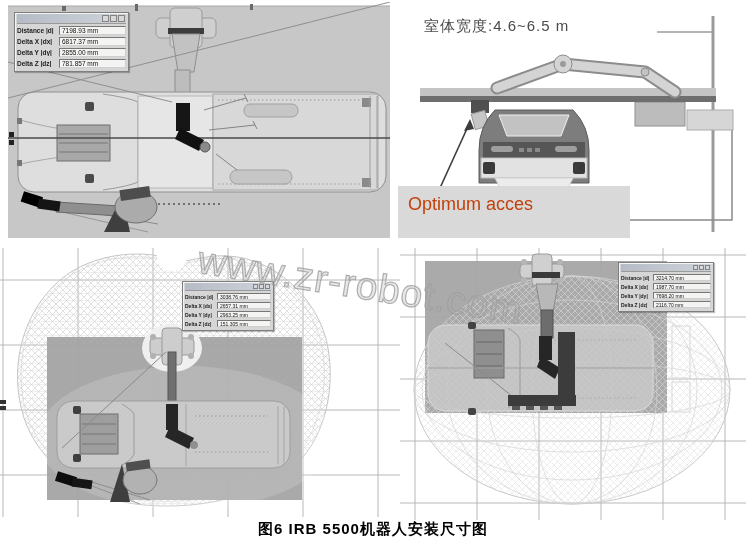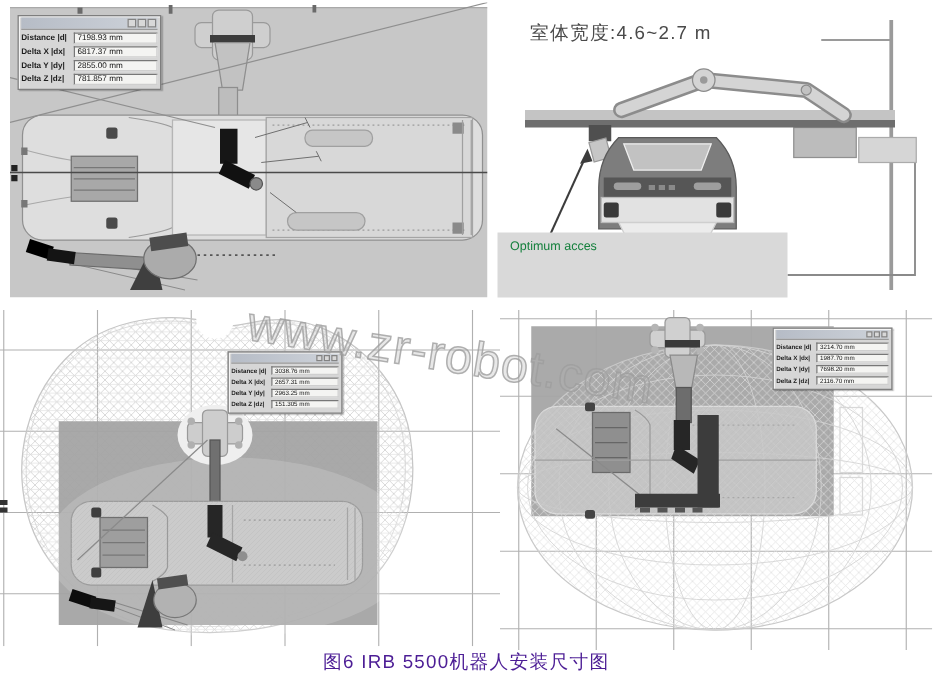--- a/index.html
+++ b/index.html
@@ -29,31 +29,31 @@
   .mdsm .md-title{height:7px;margin-bottom:1px;}
   .mdsm .md-btn{width:5px;height:5px;}
   .mdsm .md-row{height:9px;gap:2px;}
   .mdsm .md-label{font-size:5px;width:30px;}
   .mdsm .md-field{font-size:5px;height:7px;line-height:6px;padding:0 2px;}
 
   
   .width-label{position:absolute;left:424px;top:17px;font-size:15px;color:#4a4a4a;
       letter-spacing:1px;z-index:10;}
   .callout{position:absolute;left:398px;top:186px;width:232px;height:52px;background:#d9d9d9;
-      z-index:10;padding:5px 10px;box-sizing:border-box;color:#15803d;font-size:10px;line-height:1.45;}
+      z-index:10;padding:5px 10px;box-sizing:border-box;color:#c2410c;font-size:18px;line-height:1.45;}
 
   
   .watermark{position:absolute;left:202px;top:238px;width:400px;z-index:50;
       font-size:39px;letter-spacing:1px;color:rgba(178,178,178,.30);
       -webkit-text-stroke:1.2px rgba(158,158,158,.8);
       transform:rotate(9deg);transform-origin:left top;pointer-events:none;white-space:nowrap;}
 
   
   .caption{position:absolute;left:0;right:0;top:520px;text-align:center;z-index:10;
-      font-size:15px;font-weight:400;color:#4c1d95;letter-spacing:1px;}
+      font-size:15px;font-weight:700;color:#000000;letter-spacing:1px;}
 </style>
 </head>
 <body>
 
 <div id="stage">
 
   <svg style="left:8px;top:2px;" width="382" height="236" viewBox="0 0 382 236">
     <rect x="0" y="4" width="382" height="232" fill="#c7c7c7"></rect>
     <line x1="0" y1="4" x2="382" y2="4" stroke="#a9a9a9" stroke-width="1"></line>
 
@@ -408,21 +408,21 @@
     <div class="md-row">
       <span class="md-label">Delta Y |dy|</span>
       <span class="md-field">7698.20 mm</span>
     </div>
     <div class="md-row">
       <span class="md-label">Delta Z |dz|</span>
       <span class="md-field">2116.70 mm</span>
     </div>
   </div>
 
-  <div class="width-label">室体宽度:4.6~2.7 m</div>
+  <div class="width-label">室体宽度:4.6~6.5 m</div>
 
   <div class="callout">
     <div>Optimum acces</div>
   </div>
 
   <div class="watermark">www.zr-robot.com</div>
 
   <div class="caption">图6  IRB 5500机器人安装尺寸图</div>
 
 </div>

